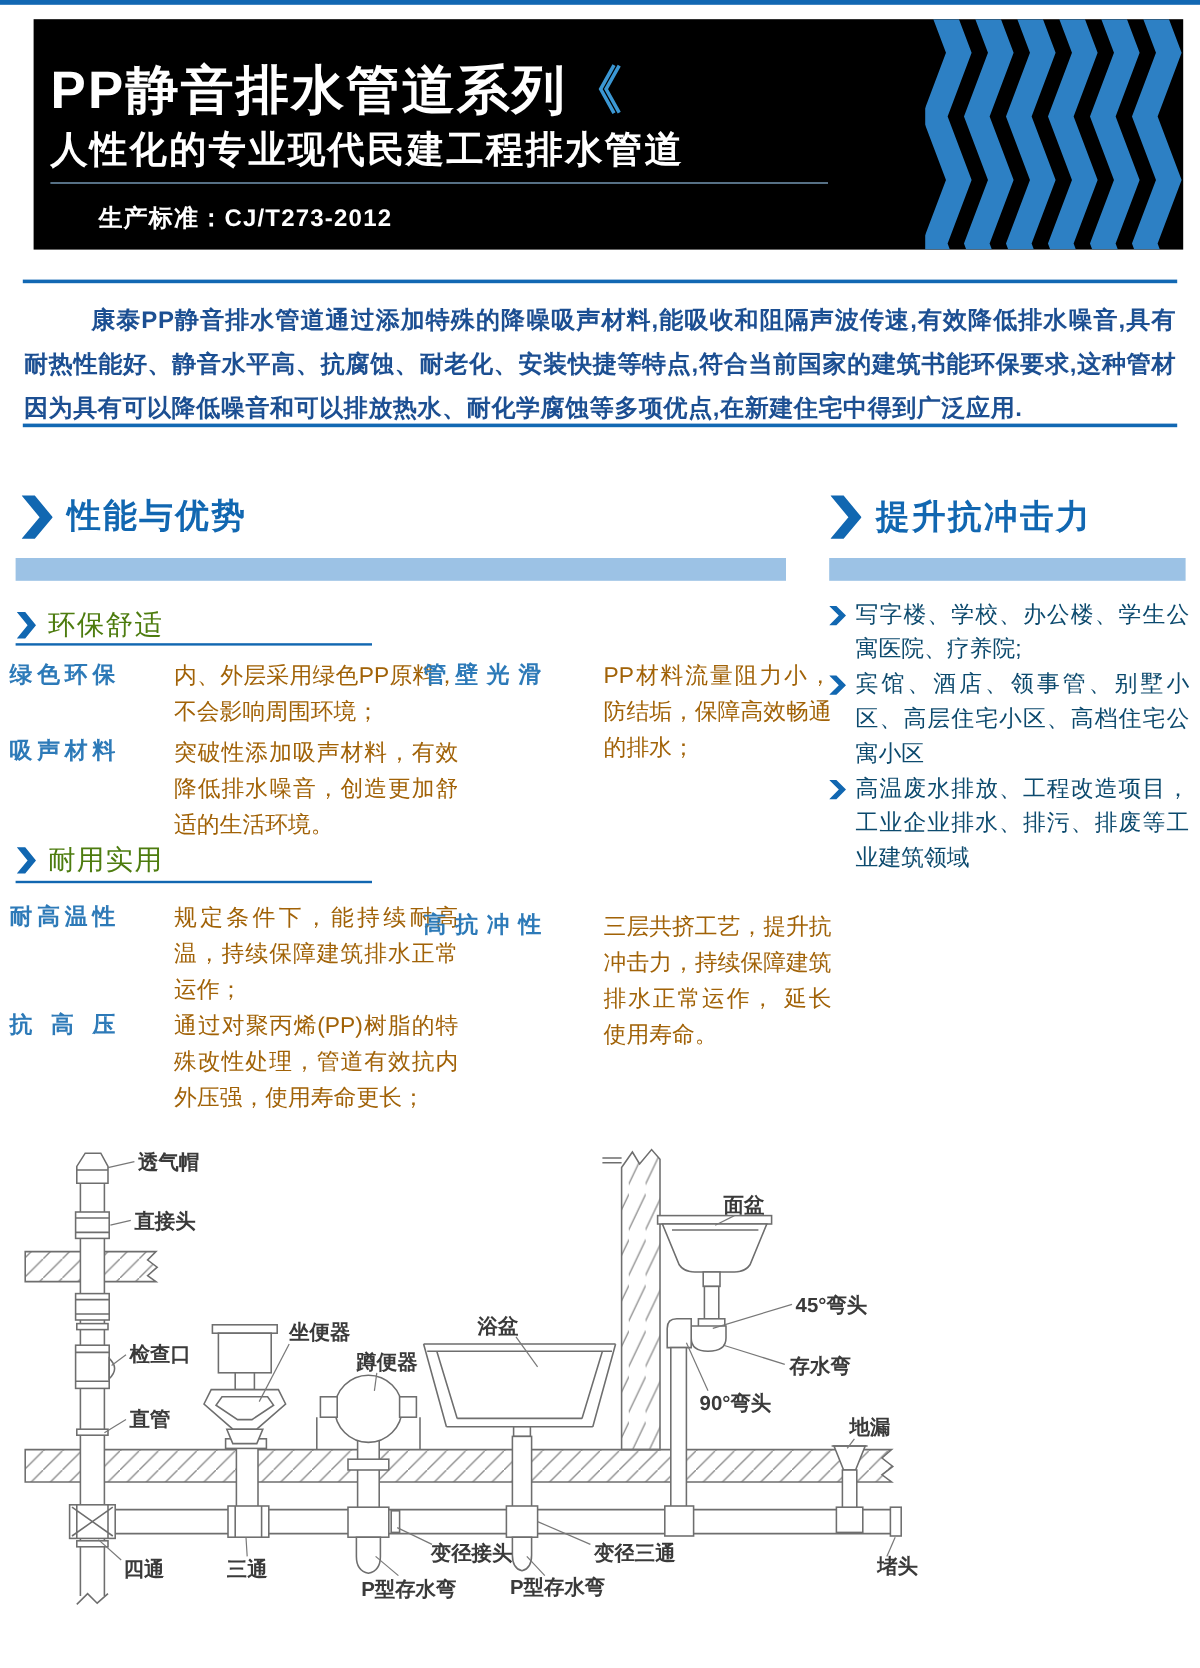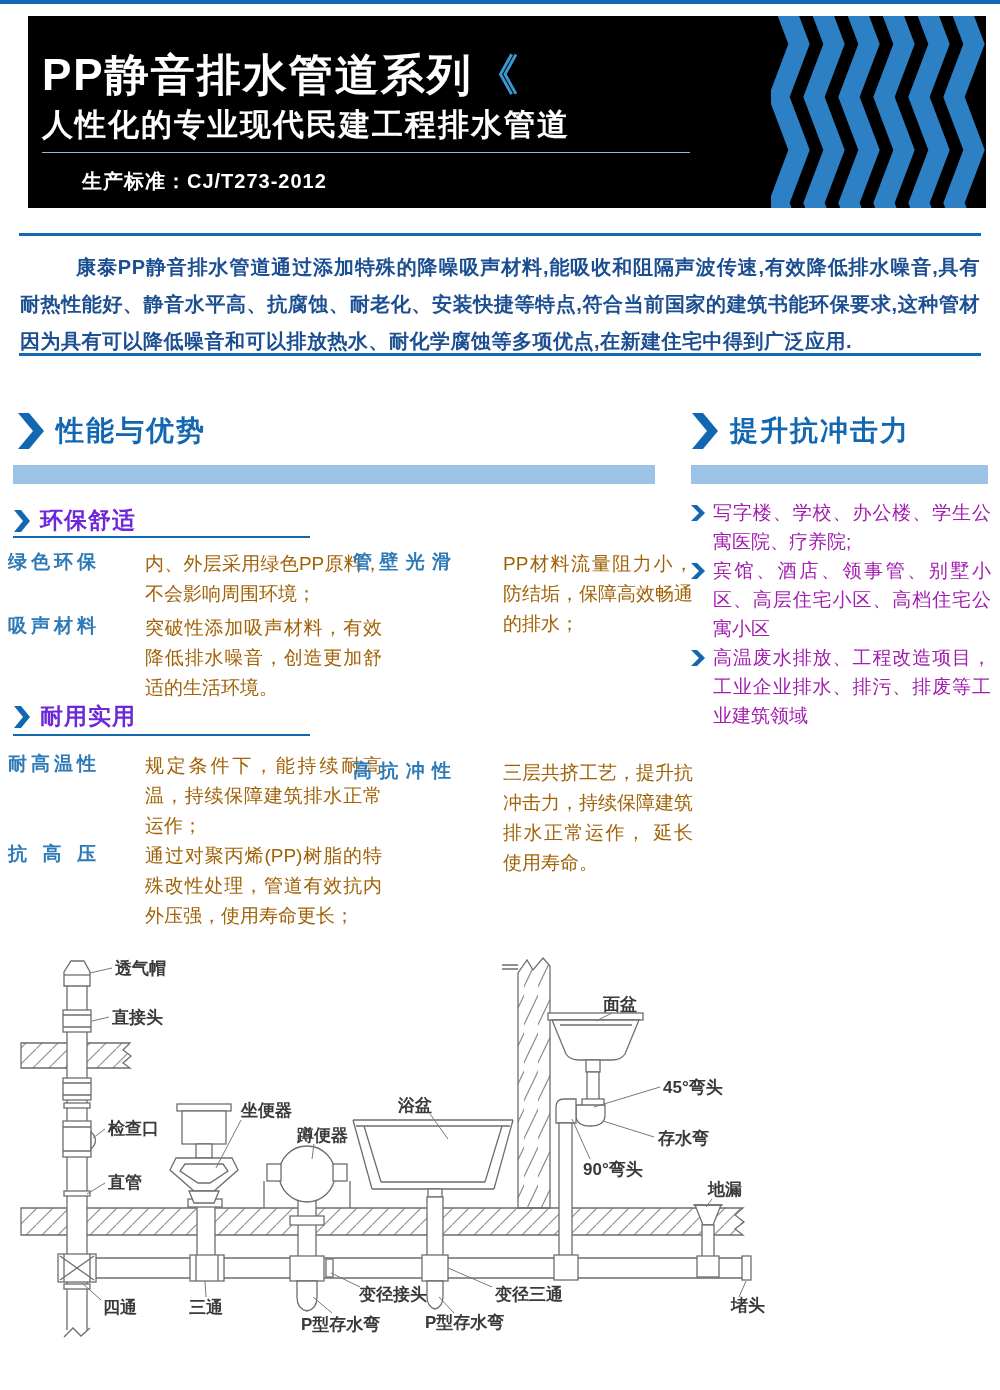--- a/index.html
+++ b/index.html
@@ -25,33 +25,33 @@
 
   .sec-head { position:absolute; display:flex; align-items:flex-start; }
   .sec-head.sh-left { left:18px; top:412px;font-family:Liberation Serif, serif; }
   .sec-head.sh-right { left:692px; top:412px; }
   .sec-head h2 { font-size:28px; font-weight:bold; color:#1167b1; letter-spacing:2px; margin-left:12px; line-height:38px; }
   .band { position:absolute; top:465px; height:19px; background:#9cc2e5; }
   .band.b-left { left:13px; width:642px; }
   .band.b-right { left:691px; width:297px; }
 
   .subhead { position:absolute; display:flex; align-items:center; }
-  .subhead h3 { font-size:23px; font-weight:bold; color:#6d28d9; letter-spacing:1px; margin-left:10px; }
+  .subhead h3 { font-size:23px; font-weight:normal; color:#4d7c0f; letter-spacing:1px; margin-left:10px; }
   .subline { position:absolute; left:13px; width:297px; height:2px; background:#1167b1; }
 
   .feat { position:absolute; display:flex;gap:40px; }
   .feat .term { width:88px; font-size:19px; font-weight:bold; color:#2d7ab8; text-align:justify; text-align-last:justify; flex:none; margin-right:9px; }
   .feat .desc { font-size:19px; line-height:30px; color:#a16207; font-weight:500; text-align:justify; }
   .feat.c1 { left:8px; }  .feat.c1 .desc { width:237px; }
   .feat.c2 { left:353px; } .feat.c2 .term { width:98px; margin-right:12px; } .feat.c2 .desc { width:190px; }
 
   .apps { position:absolute; left:689px; top:498px; width:302px; }
   .app-item { display:flex; }
   .app-item .chev { flex:none; margin:6px 8px 0 2px; }
-  .app-item p { font-size:19px; line-height:29px; color:#a21caf; font-weight:500; text-align:justify; width:280px; }
+  .app-item p { font-size:19px; line-height:29px; color:#0c4a6e; font-weight:500; text-align:justify; width:280px; }
 
   .diagram { position:absolute; left:20px; top:953px; }
   .dlabel { font-family:"Liberation Sans","DejaVu Sans",sans-serif; font-size:17px; font-weight:bold; fill:#3a3a3a; }
   .ln { stroke:#6e6e6e; stroke-width:1.3; fill:none; }
   .wf { stroke:#6e6e6e; stroke-width:1.3; fill:#ffffff; }
   .leader { stroke:#787878; stroke-width:1; fill:none; }
 </style>
 </head>
 <body>
 

